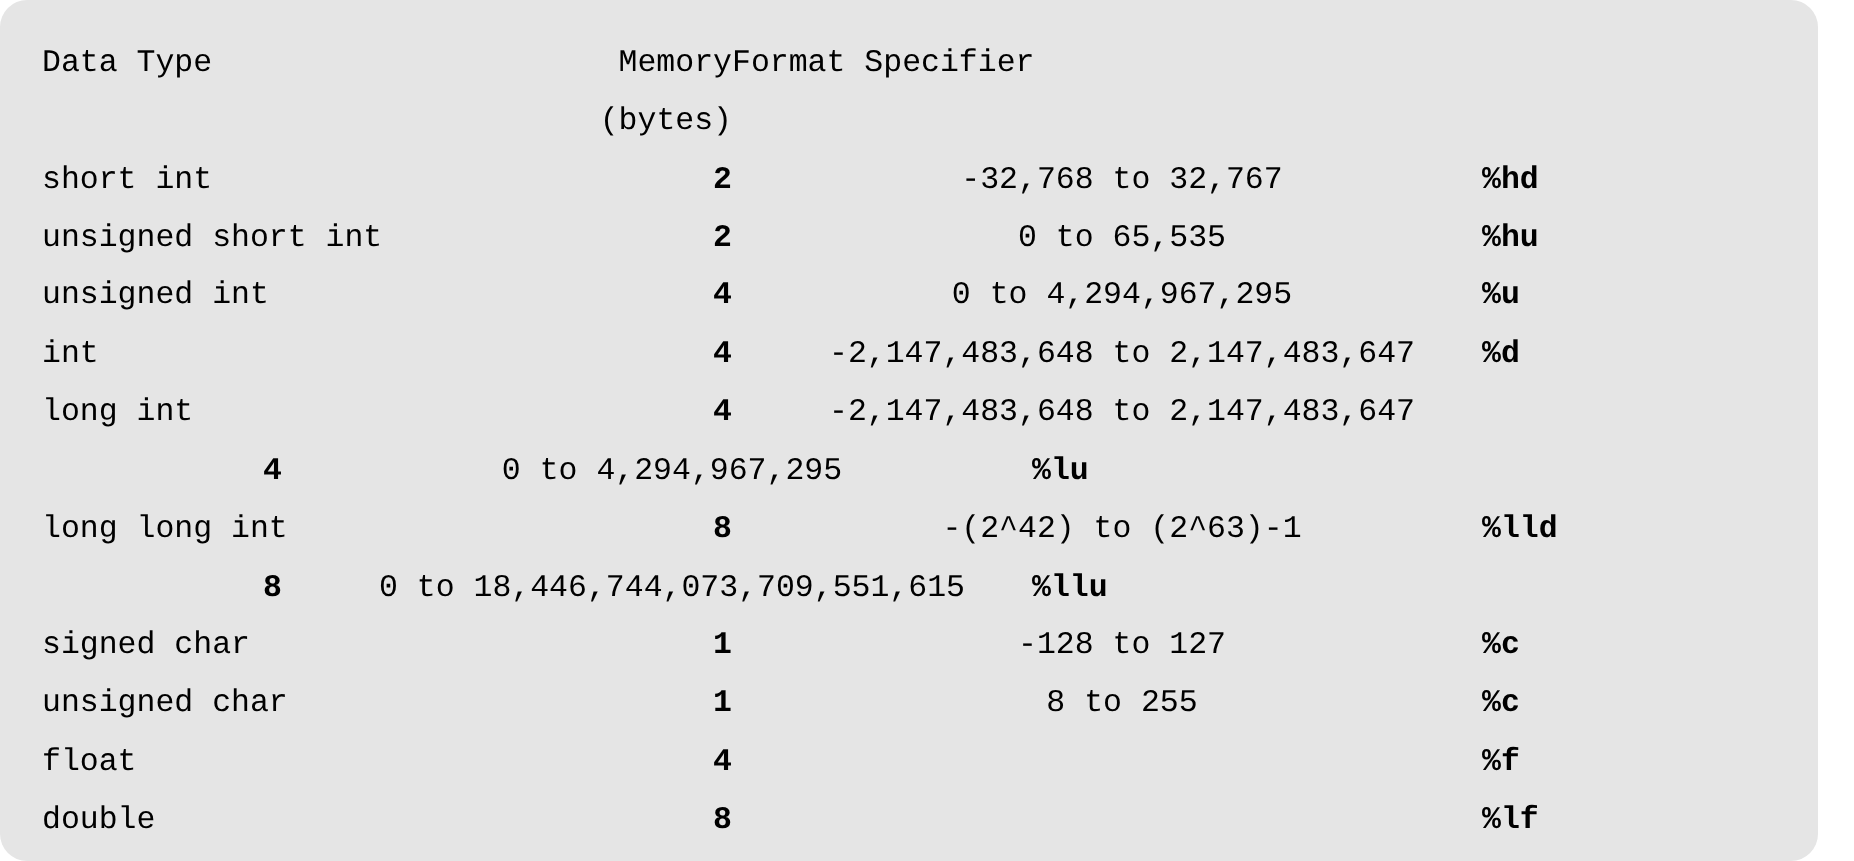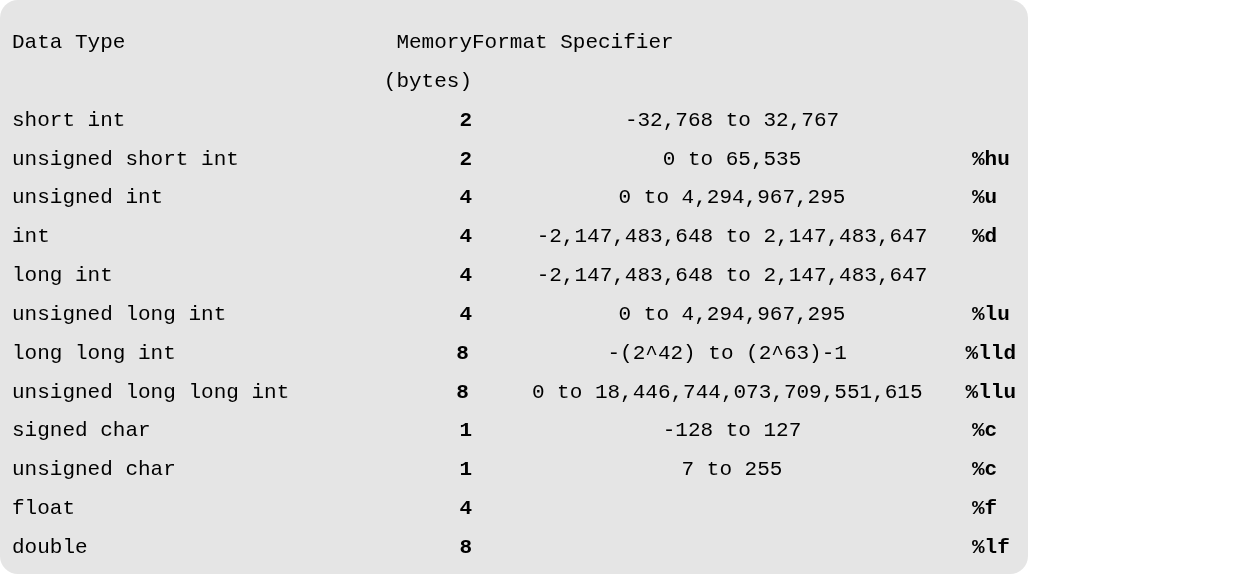--- a/index.html
+++ b/index.html
@@ -2,26 +2,26 @@
 <html><head>
   <meta charset="utf-8">
   <style>
     body {
       margin: 0;
       padding: 0;
       font-family: "Courier New", Courier, monospace;
       background: #ffffff;
     }
     .panel {
-      width: 1028px;
+      width: 1212px;
       height: 574px;
       box-sizing: border-box;
       background: #e5e5e5;
       border-radius: 18px;
-      padding: 24px 12px;
+      padding: 24px 28px;
       color: #000;
       font-size: 21px;
       line-height: 1.85;
     }
     .row {
       display: flex;
       align-items: baseline;
     }
     .col-type {
       width: 300px;
@@ -73,20 +73,21 @@
   <div class="row header">
     <div class="col-type">Data Type</div>
     <div class="col-mem">Memory (bytes)</div>
     <div class="col-fmt">Format Specifier</div>
   </div>
 
   <div class="row data-row">
     <div class="col-type">short int</div>
     <div class="col-mem">2</div>
     <div class="col-range">-32,768 to 32,767</div>
+    <div class="col-fmt">%hd</div>
   </div>
   <div class="row data-row">
     <div class="col-type">unsigned short int</div>
     <div class="col-mem">2</div>
     <div class="col-range">0 to 65,535</div>
     <div class="col-fmt">%hu</div>
   </div>
   <div class="row data-row">
     <div class="col-type">unsigned int</div>
     <div class="col-mem">4</div>
@@ -98,47 +99,45 @@
     <div class="col-mem">4</div>
     <div class="col-range">-2,147,483,648 to 2,147,483,647</div>
     <div class="col-fmt">%d</div>
   </div>
   <div class="row data-row">
     <div class="col-type">long int</div>
     <div class="col-mem">4</div>
     <div class="col-range">-2,147,483,648 to 2,147,483,647</div>
   </div>
   <div class="row data-row">
-    <div class="col-type">unsigned long int</div>
     <div class="col-mem">4</div>
     <div class="col-range">0 to 4,294,967,295</div>
     <div class="col-fmt">%lu</div>
   </div>
   <div class="row data-row">
     <div class="col-type">long long int</div>
     <div class="col-mem">8</div>
     <div class="col-range">-(2^42) to (2^63)-1</div>
     <div class="col-fmt">%lld</div>
   </div>
   <div class="row data-row">
-    <div class="col-type">unsigned long long int</div>
     <div class="col-mem">8</div>
     <div class="col-range">0 to 18,446,744,073,709,551,615</div>
     <div class="col-fmt">%llu</div>
   </div>
   <div class="row data-row">
     <div class="col-type">signed char</div>
     <div class="col-mem">1</div>
     <div class="col-range">-128 to 127</div>
     <div class="col-fmt">%c</div>
   </div>
   <div class="row data-row">
     <div class="col-type">unsigned char</div>
     <div class="col-mem">1</div>
-    <div class="col-range">7 to 255</div>
+    <div class="col-range">8 to 255</div>
     <div class="col-fmt">%c</div>
   </div>
   <div class="row data-row">
     <div class="col-type">float</div>
     <div class="col-mem">4</div>
     <div class="col-range"></div>
     <div class="col-fmt">%f</div>
   </div>
   <div class="row data-row">
     <div class="col-type">double</div>

